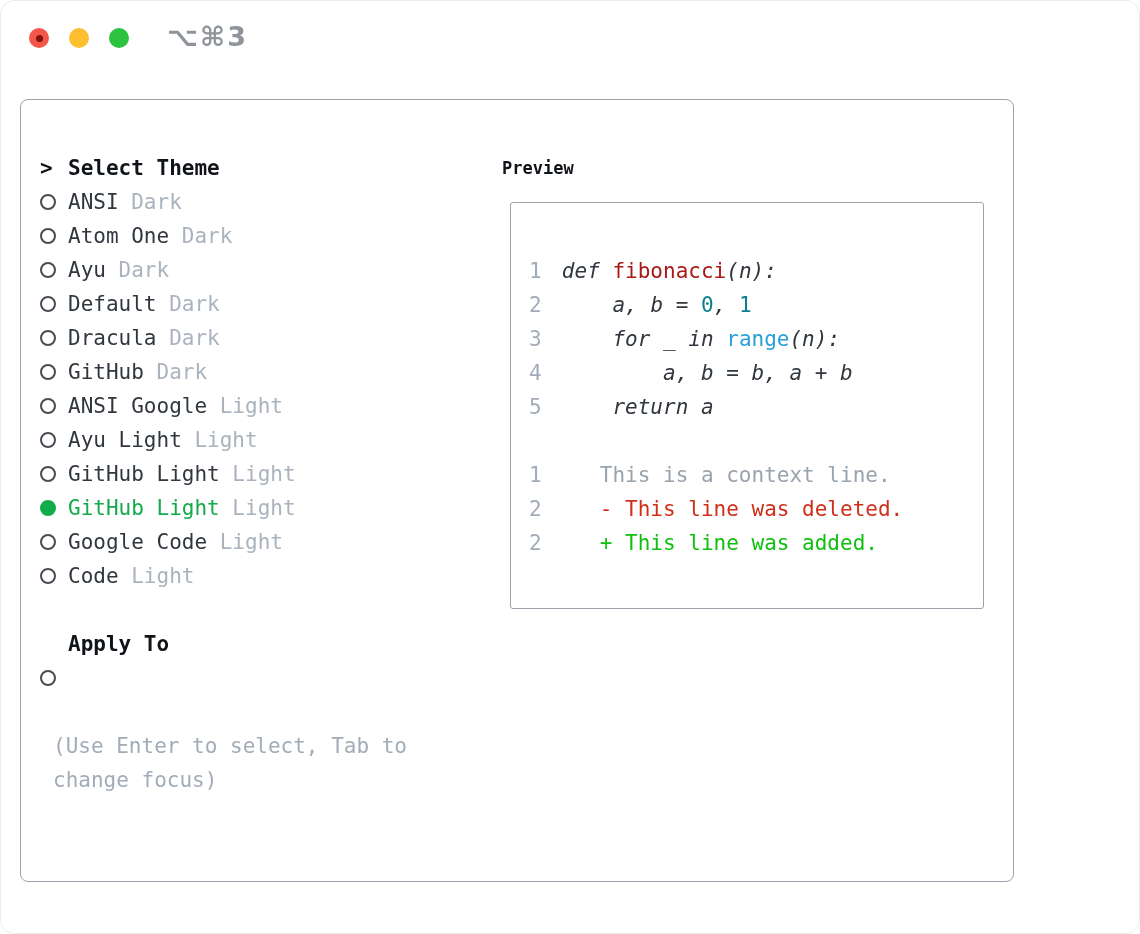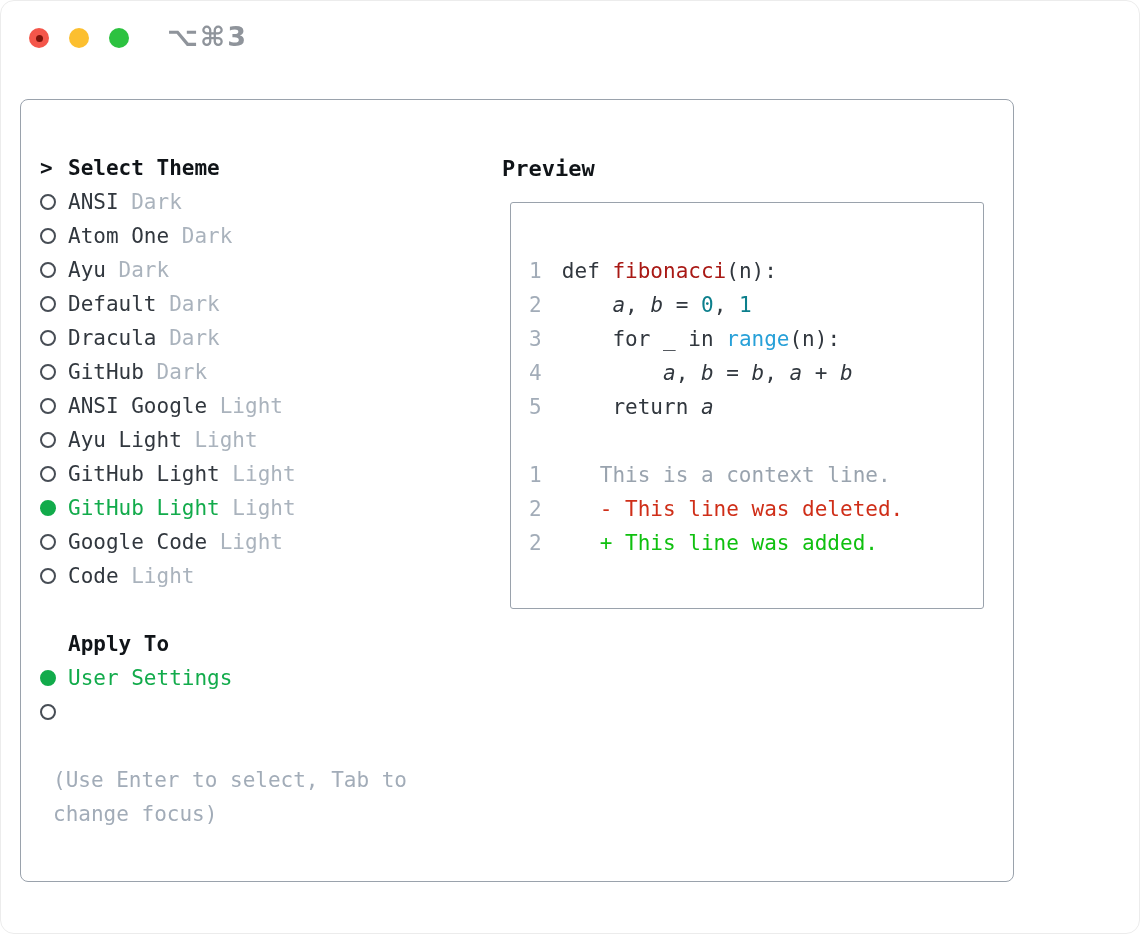--- a/index.html
+++ b/index.html
@@ -43,31 +43,31 @@
   .iname { white-space:pre; }
   .itag  { color:var(--tag); margin-left:1ch; white-space:pre;text-align:center; }
   .selected .marker { background:var(--accent); border-color:var(--accent); }
   .selected .iname  { color:var(--accent); }
   .apply-block { margin-top:34px; }
   .help {
     margin-top:34px; color:var(--muted);
     font-size:21px; line-height:34px; width:30ch;margin-left:13px;
   }
   
-  .preview-title { height:34px; display:flex; align-items:center; font-size:22px; font-weight:bold; color:var(--heading); }
+  .preview-title { height:34px; display:flex; align-items:center; font-size:17px; font-weight:bold; color:var(--heading); }
   .preview-box {
     margin-left:8px; margin-top:17px; height:407px;
     border:1.5px solid var(--border); border-radius:3px;
     box-sizing:border-box; background:#fff;
     padding:51px 10px 0 18px; overflow:hidden;
   }
   .prow { display:flex; align-items:center; height:34px; font-size:21px; }
   .ln   { flex:none; width:1ch; margin-right:1.6ch; color:var(--muted); white-space:pre; }
   .segs { white-space:pre; color:var(--text); }
-  .seg-p   { color:var(--text); }
+  .seg-p   { color:var(--text);font-style:italic; }
   .seg-fn  { color:var(--fnRed); }
   .seg-v   { color:var(--text); font-style:italic; }
   .seg-n   { color:var(--numTeal); }
   .seg-b   { color:var(--builtinBlue); }
   .seg-ctx { color:var(--ctxGray); }
   .seg-del { color:var(--diffDel); }
   .seg-add { color:var(--diffAdd); }
 </style>
 </head>
 <body>
@@ -175,26 +175,20 @@
           </span>
           <span class="iname">Code</span>
           <span class="itag">Light</span>
         </div>
 
       <div class="apply-block">
         <div class="row">
           <span class="gutter"></span>
           <span class="sec-title">Apply To</span>
         </div>
-        <div class="row item selected">
-            <span class="gutter">
-              <span class="marker"></span>
-            </span>
-            <span class="iname">User Settings</span>
-          </div>
           <div class="row item">
             <span class="gutter">
               <span class="marker"></span>
             </span>
           </div>
       </div>
 
       <div class="help">(Use Enter to select, Tab to change focus)</div>
     </div>
 

